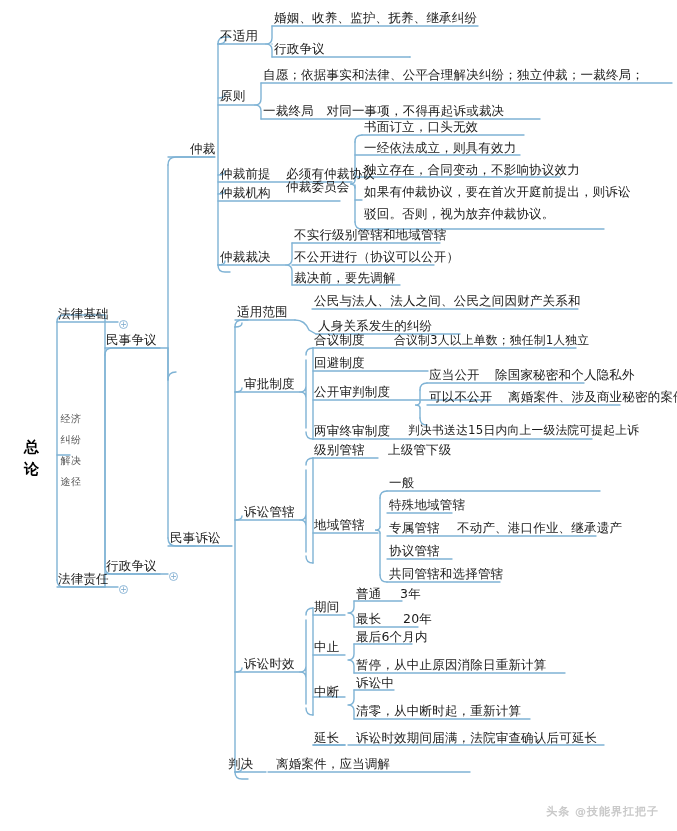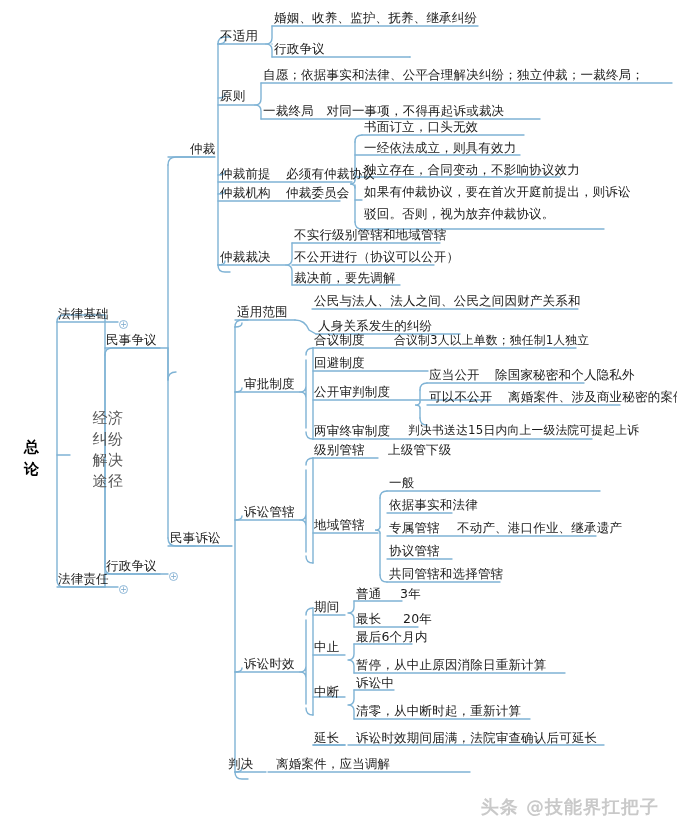--- a/index.html
+++ b/index.html
@@ -37,43 +37,42 @@
     position: absolute;
     font-weight: bold;
     font-size: 15px;
     color: #000;
     line-height: 22px;
     text-align: center;
     letter-spacing: 1px;
   }
   .vert-label {
     position: absolute;
-    font-size: 15px;
+    font-size: 10px;
     color: #555;
     line-height: 21px;
     text-align: center;
     letter-spacing: 0.5px;
-    margin-left: 37px;
   }
   .collapse {
     position: absolute;
     width: 9px; height: 9px;
     border: 1px solid #8fb8d8;
     border-radius: 50%;
     color: #7aa8cc;
     font-size: 8px;
     line-height: 7px;
     text-align: center;
     font-family: "DejaVu Sans", sans-serif;
   }
   .collapse::before { content: "+"; }
   .watermark {
     position: absolute;
     right: 18px; bottom: 12px;
-    font-size: 18px;
+    font-size: 11px;
     color: #c9c9c9;
     letter-spacing: 1px;
     font-weight: bold;
   }
 </style>
 </head>
 <body>
 
 <div id="canvas">
 
@@ -268,21 +267,21 @@
   <div class="node" style="left:274px; top:41px;">行政争议</div>
 
   <div class="node" style="left:220px; top:89px;font-family:Liberation Serif, serif;">原则</div>
   <div class="node" style="left:263px; top:67px;">自愿；依据事实和法律、公平合理解决纠纷；独立仲裁；一裁终局；</div>
   <div class="node" style="left:263px; top:103px;">一裁终局　对同一事项，不得再起诉或裁决</div>
 
   <div class="node" style="left:220px; top:166px;">仲裁前提</div>
   <div class="node" style="left:286px; top:166px;">必须有仲裁协议</div>
 
   <div class="node" style="left:220px; top:185px;">仲裁机构</div>
-  <div class="node" style="left:286px; top:185px;">仲裁委员会</div>
+  <div class="node" style="left:286px; top:179px;">仲裁委员会</div>
 
   <div class="node" style="left:364px; top:119px;">书面订立，口头无效</div>
   <div class="node" style="left:364px; top:140px;">一经依法成立，则具有效力</div>
   <div class="node" style="left:364px; top:162px;">独立存在，合同变动，不影响协议效力</div>
   <div class="node" style="left:364px; top:184px;">如果有仲裁协议，要在首次开庭前提出，则诉讼</div>
   <div class="node" style="left:364px; top:206px;">驳回。否则，视为放弃仲裁协议。</div>
 
   <div class="node" style="left:220px; top:249px;text-align:center;">仲裁裁决</div>
   <div class="node" style="left:294px; top:227px;">不实行级别管辖和地域管辖</div>
   <div class="node" style="left:294px; top:249px;">不公开进行（协议可以公开）</div>
@@ -309,21 +308,21 @@
   <div class="node" style="left:408px; top:423px; font-size:11.8px;">判决书送达15日内向上一级法院可提起上诉</div>
 
   <div class="node" style="left:244px; top:504px;">诉讼管辖</div>
 
   <div class="node" style="left:314px; top:442px;">级别管辖</div>
   <div class="node" style="left:388px; top:442px;">上级管下级</div>
 
   <div class="node" style="left:314px; top:517px;">地域管辖</div>
 
   <div class="node" style="left:389px; top:475px;">一般</div>
-  <div class="node" style="left:389px; top:497px;">依据事实和法律</div>
+  <div class="node" style="left:389px; top:497px;">特殊地域管辖</div>
   <div class="node" style="left:389px; top:520px;">专属管辖</div>
   <div class="node" style="left:457px; top:520px;">不动产、港口作业、继承遗产</div>
   <div class="node" style="left:389px; top:543px;">协议管辖</div>
   <div class="node" style="left:389px; top:566px;">共同管辖和选择管辖</div>
 
   <div class="node" style="left:244px; top:656px;">诉讼时效</div>
 
   <div class="node" style="left:314px; top:599px;">期间</div>
   <div class="node" style="left:356px; top:586px;">普通</div>
   <div class="node" style="left:400px; top:586px;">3年</div>

